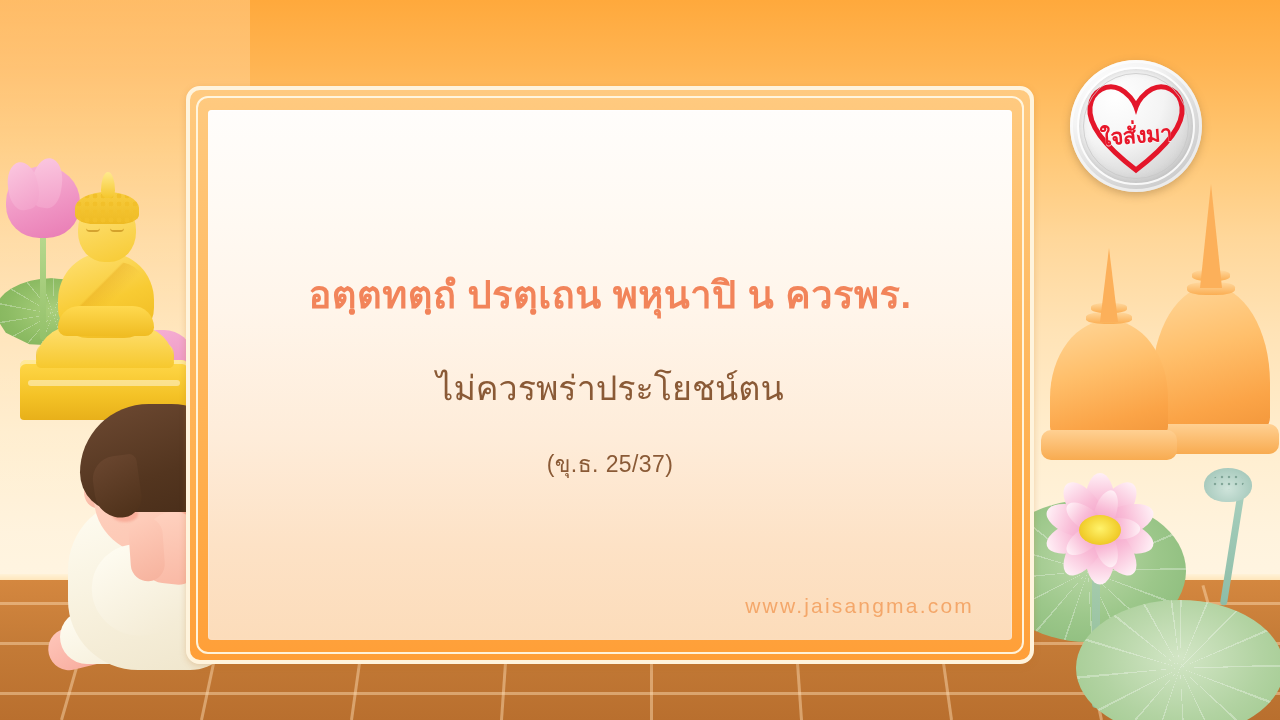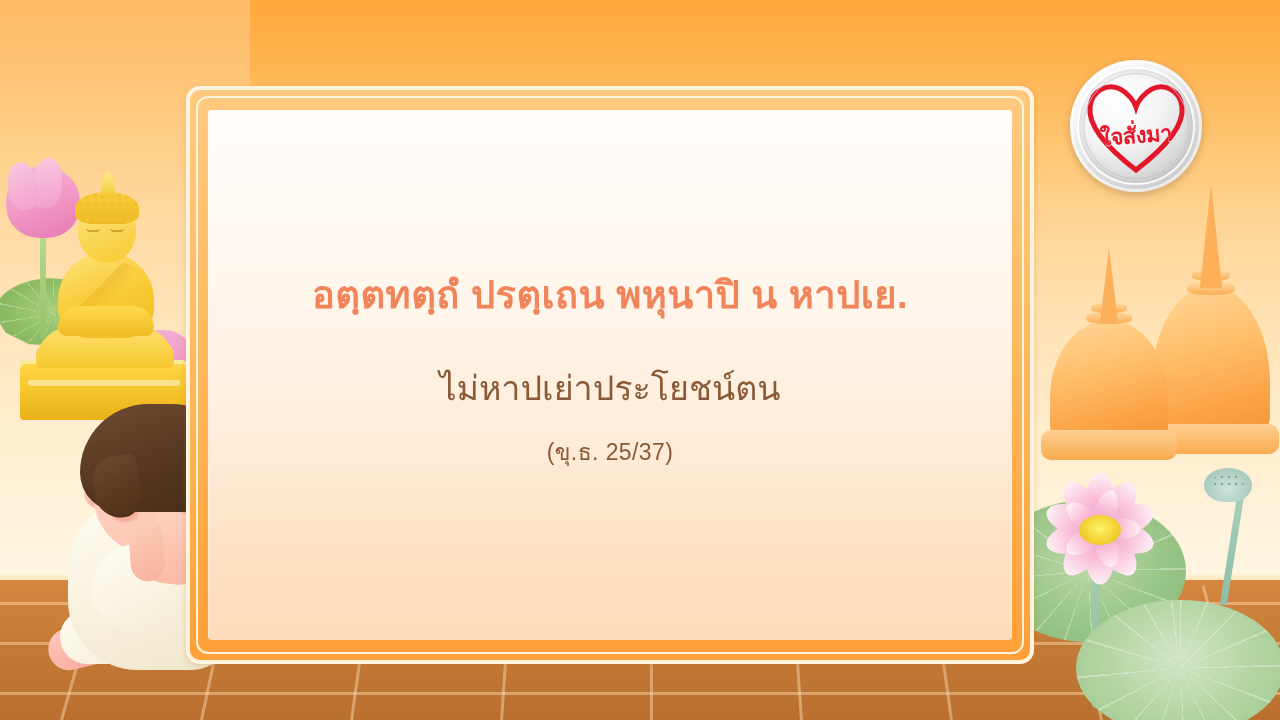--- a/index.html
+++ b/index.html
@@ -318,21 +318,21 @@
   .pali{
     font-size:38px; font-weight:700; color:#f2845a;
     letter-spacing:.5px; line-height:1.35; text-align:center;
     white-space:nowrap;
   }
   .meaning{
     margin-top:44px; font-size:34px; color:#8a5a36; line-height:1.36;
     text-align:center; font-weight:400;
   }
   .ref{
-    margin-top:22px; font-size:23px; color:#8a5a36; letter-spacing:.4px;
+    margin-top:34px; font-size:23px; color:#8a5a36; letter-spacing:.4px;
   }
   .site{
     position:absolute; right:38px; bottom:22px;
     font-size:21px; color:#f4a76a; letter-spacing:2.2px;
   }
 
   
   .badge{
     position:absolute; right:78px; top:60px; width:132px; height:132px;
     border-radius:50%;
@@ -470,28 +470,29 @@
       <div class="fl-center"></div>
     </div>
     <div class="pad pad2"></div>
   </div>
 
   <div class="frame-outer"></div>
   <div class="frame-line"></div>
   <div class="frame-inner"></div>
 
   <div class="content">
-    <div class="pali">อตฺตทตฺถํ ปรตฺเถน พหุนาปิ น หาปเย.</div>
+    <div class="pali">อตฺตทตฺถํ ปรตฺเถน พหุนาปิ น ควรพร.</div>
 
     <div class="meaning">
-      <div>ไม่หาปเย่าประโยชน์ตน</div>
+      <div>ไม่ควรพร่าประโยชน์ตน</div>
     </div>
 
     <div class="ref">(ขุ.ธ. 25/37)</div>
 
+    <div class="site">www.jaisangma.com</div>
   </div>
 
   <div class="badge">
     <div class="heart-wrap">
       <svg width="108" height="104" viewBox="0 0 108 104" aria-hidden="true">
         <path d="M54 96 C 20 70, 6 50, 8 33 C 10 16, 26 9, 38 15 C 46 19, 52 27, 54 33
                  C 56 27, 62 19, 70 15 C 82 9, 98 16, 100 33 C 102 50, 88 70, 54 96 Z" fill="none" stroke="#e4162a" stroke-width="5" stroke-linecap="round"></path>
       </svg>
       <div class="logo-text">ใจสั่งมา</div>
     </div>

